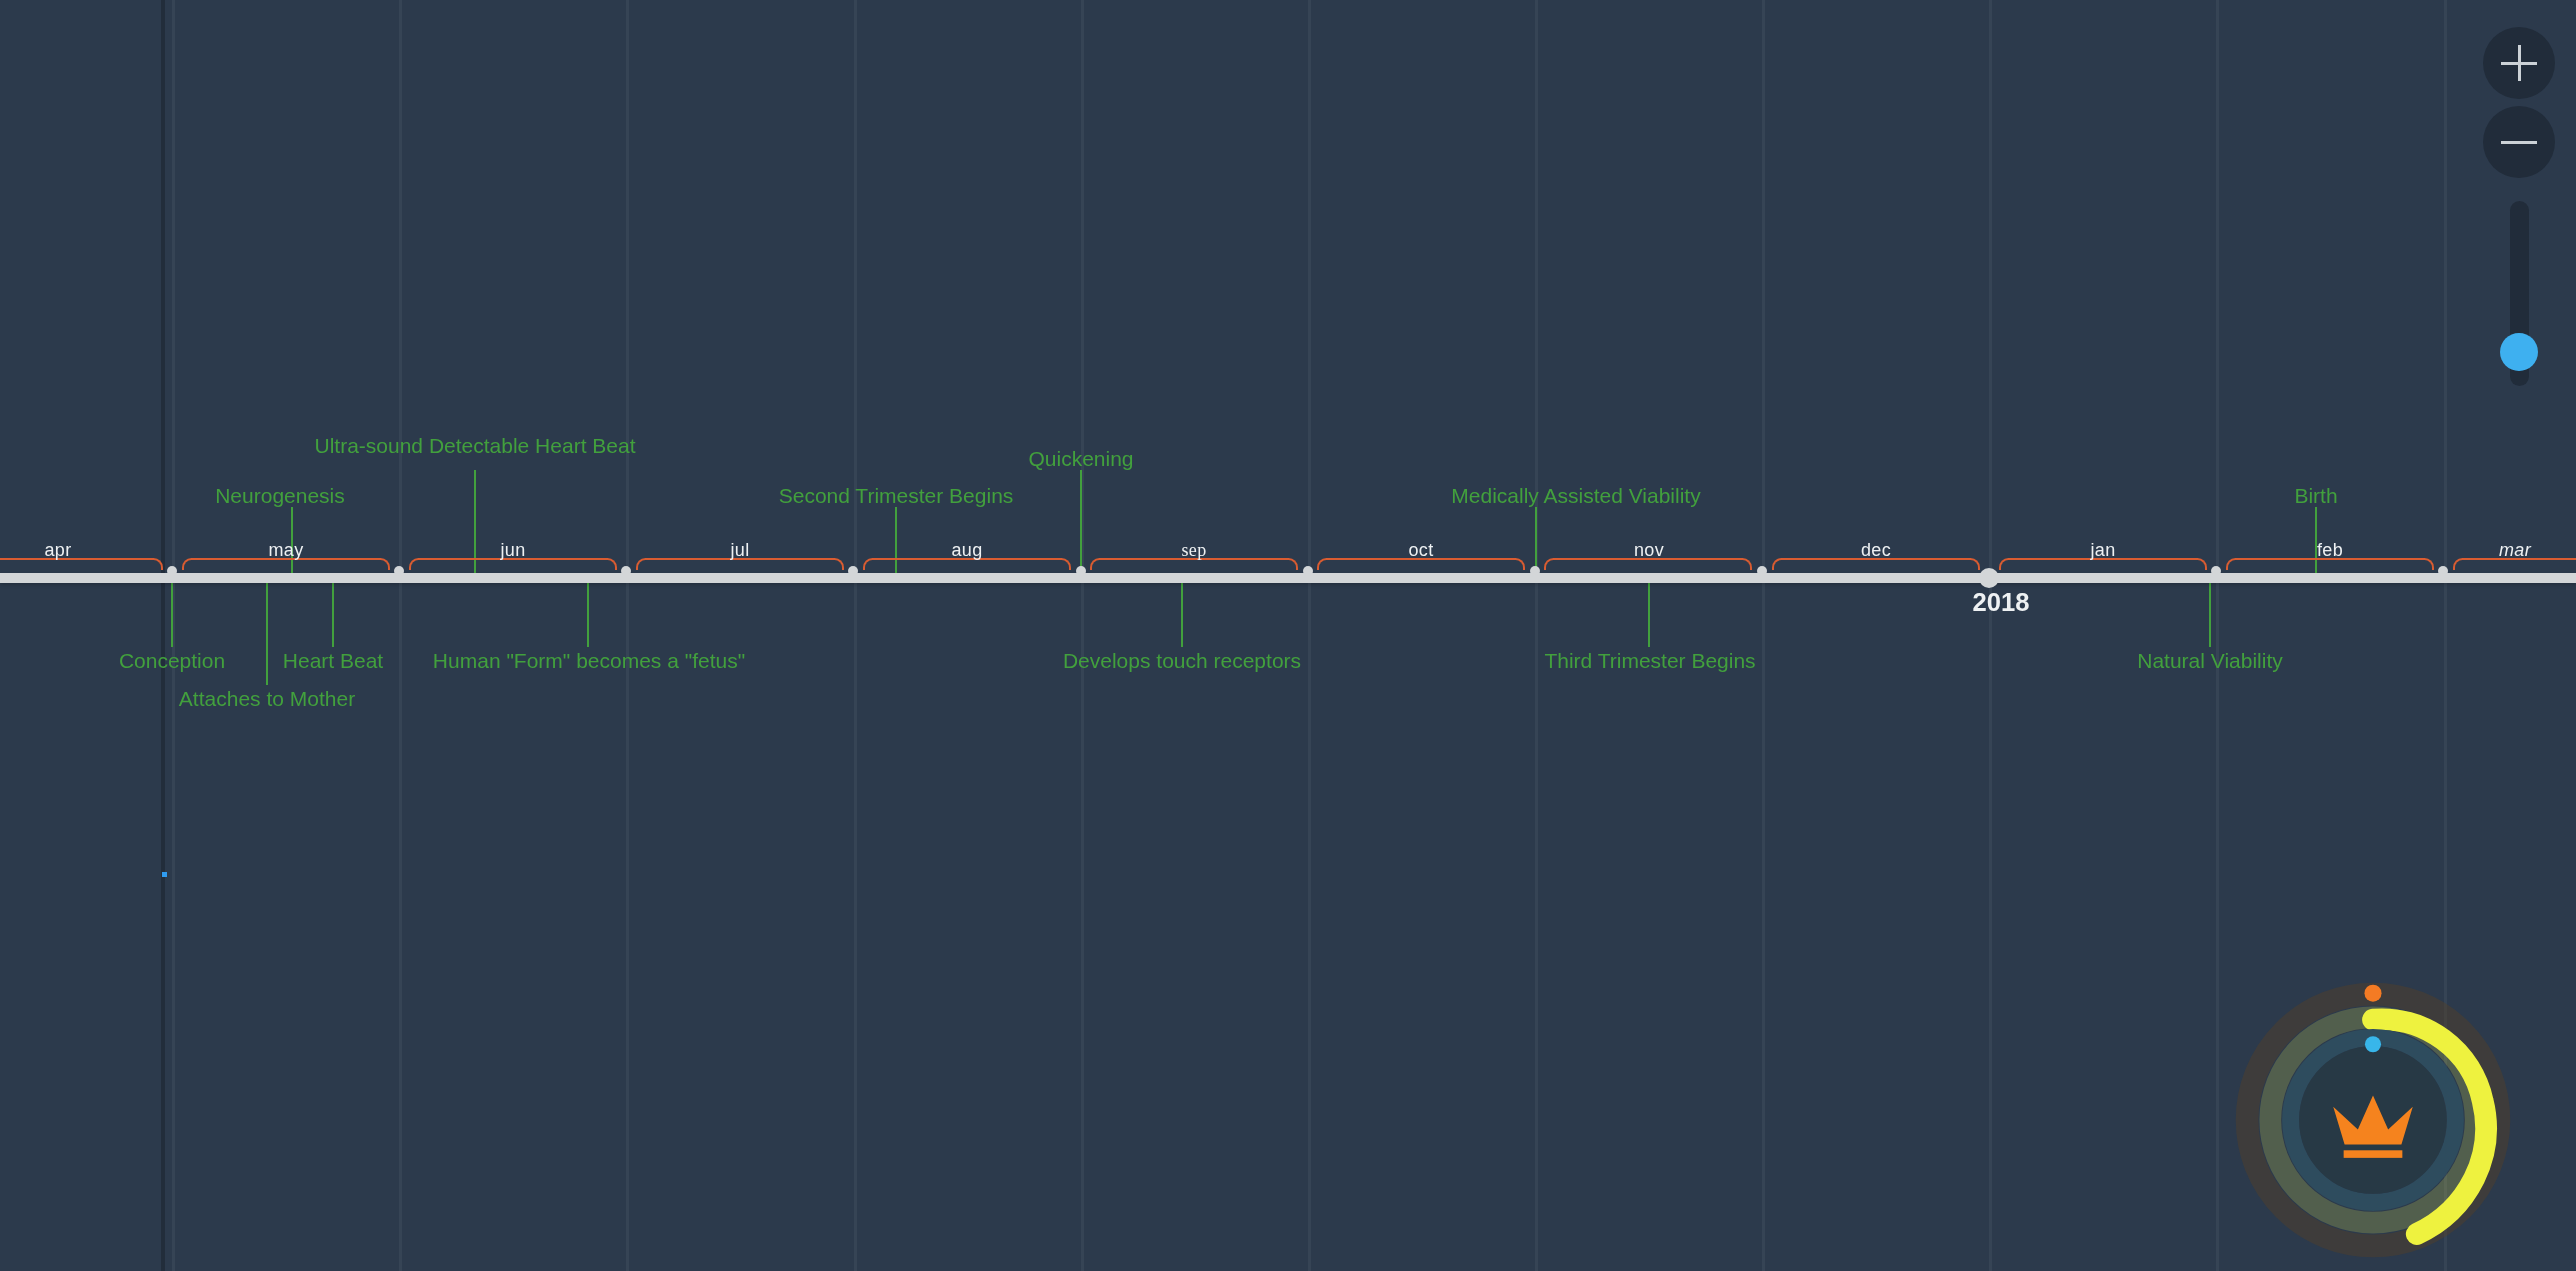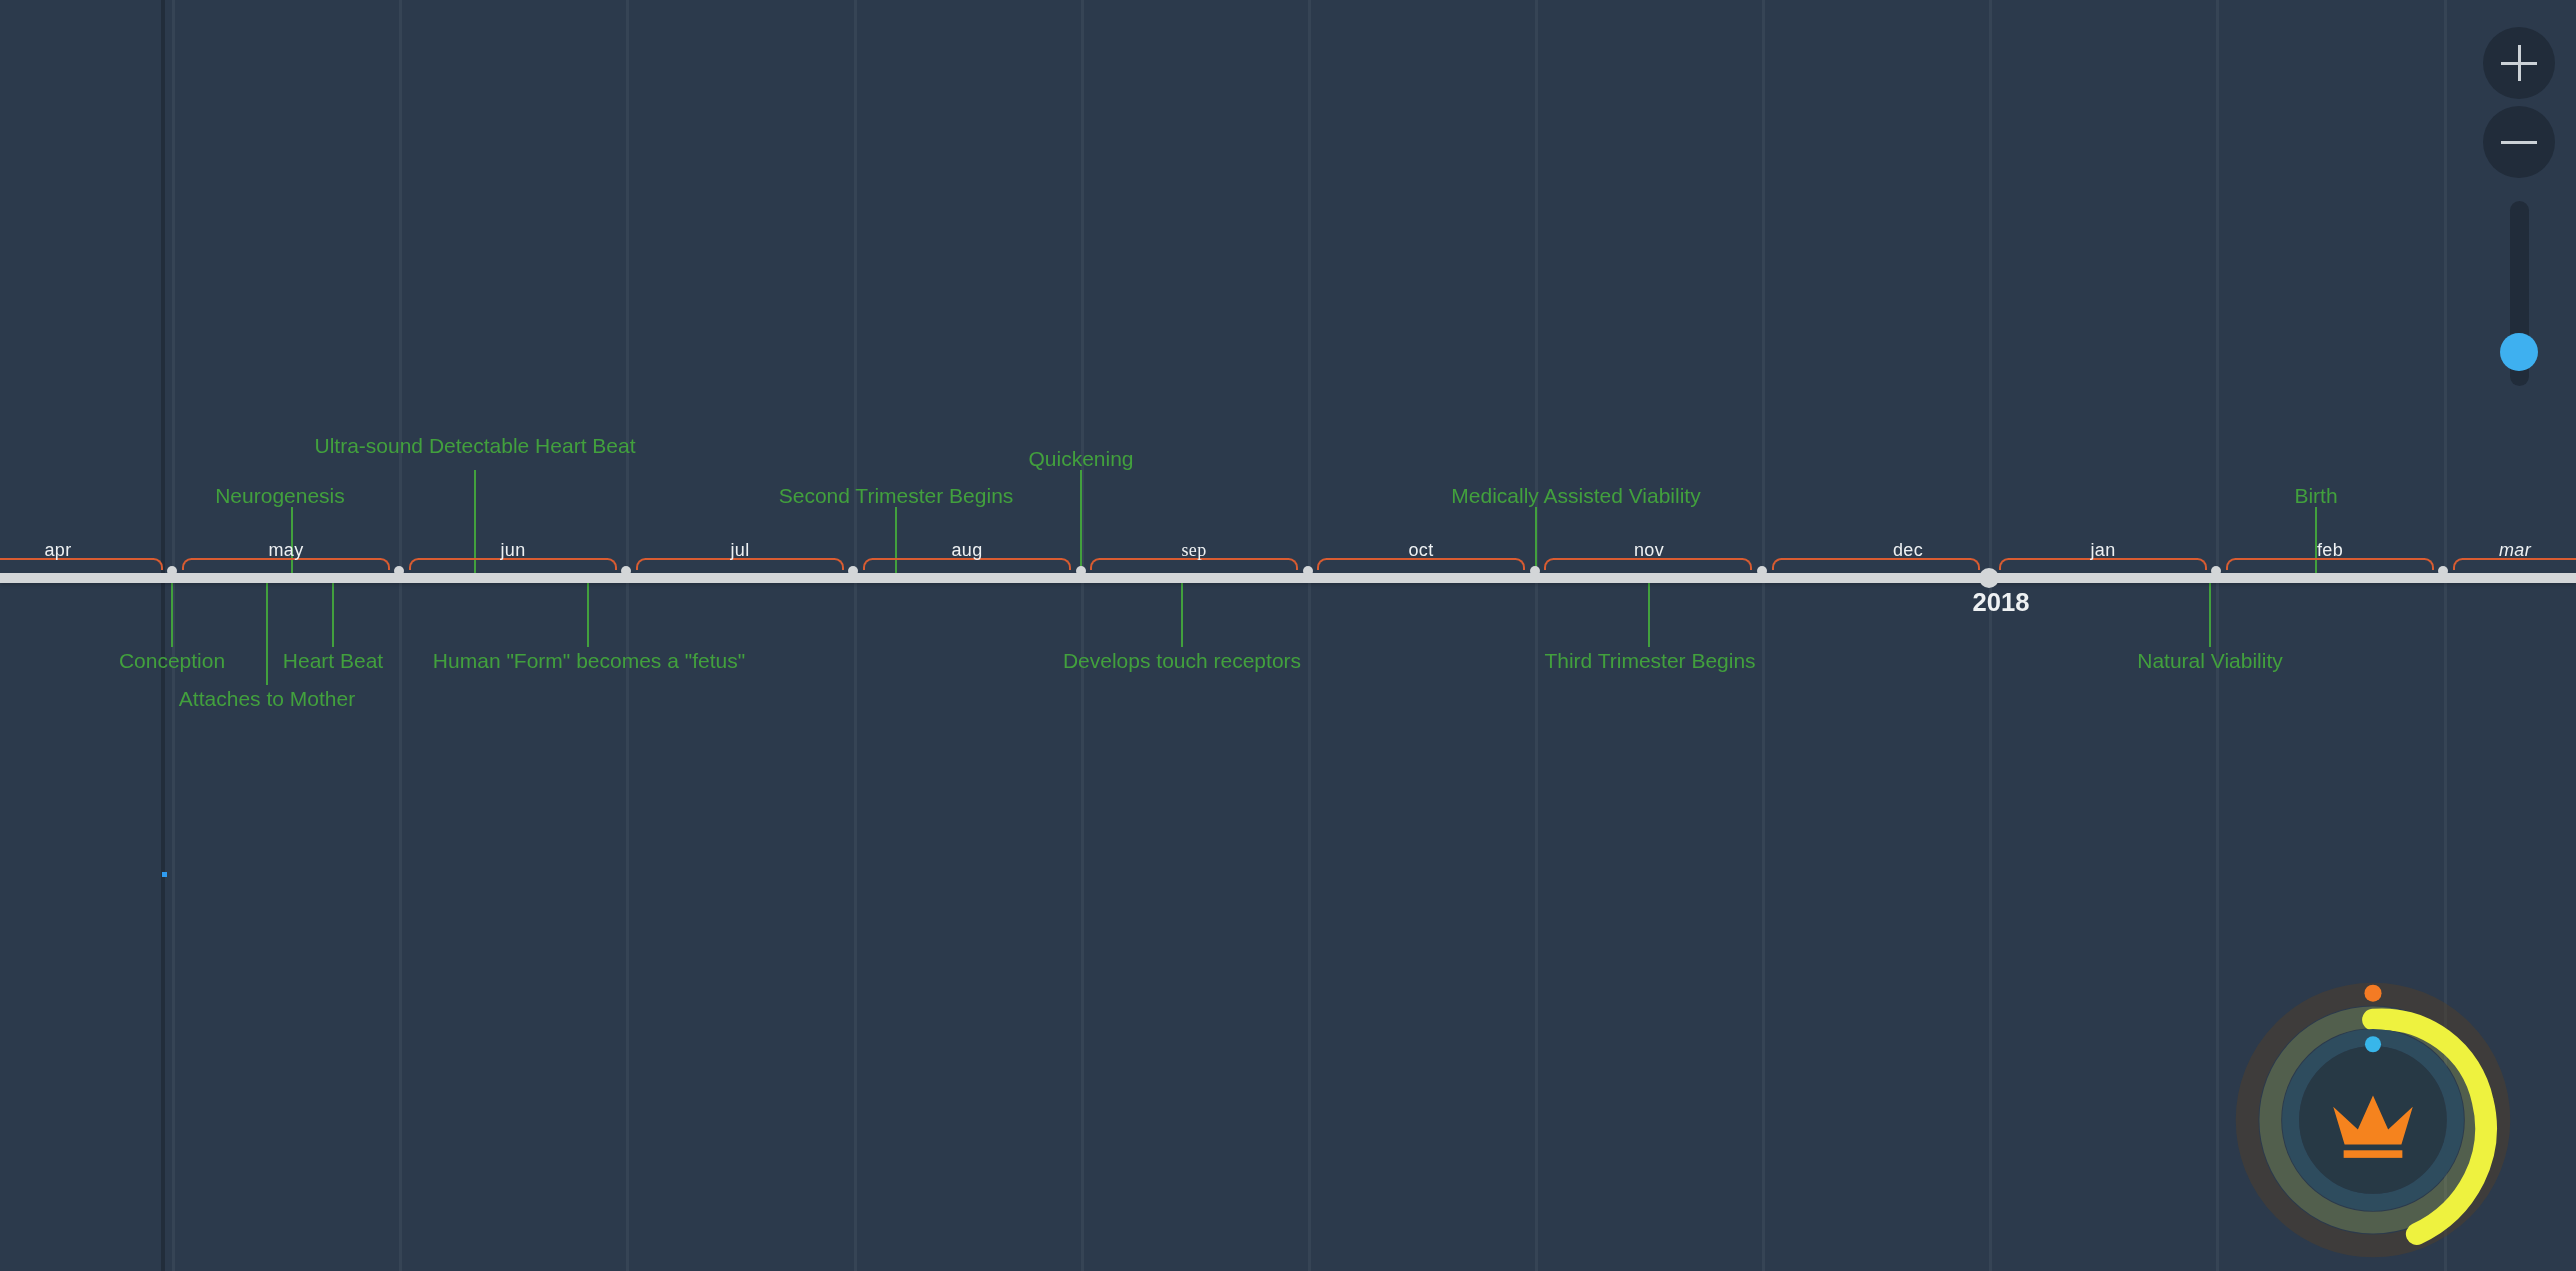--- a/index.html
+++ b/index.html
@@ -121,21 +121,21 @@
     </div>
   <div id="layer-months">
       <div class="month-label" style="left: 58px;">apr</div>
       <div class="month-label" style="left: 286px;">may</div>
       <div class="month-label" style="left: 513px;">jun</div>
       <div class="month-label" style="left: 740px;">jul</div>
       <div class="month-label" style="left: 967px;">aug</div>
       <div class="month-label" style="left: 1194px; font-family: Liberation Serif, serif;">sep</div>
       <div class="month-label" style="left: 1421px;">oct</div>
       <div class="month-label" style="left: 1649px;">nov</div>
-      <div class="month-label" style="left: 1876px; margin-left: 32px;">dec</div>
+      <div class="month-label" style="left: 1876px;">dec</div>
       <div class="month-label" style="left: 2103px;">jan</div>
       <div class="month-label" style="left: 2330px;">feb</div>
       <div class="month-label" style="left: 2515px; font-style: italic;">mar</div>
     </div>
   <div id="year-dot" style="left: 1979px;"></div>
   <div id="year-label" style="left: 1989px; margin-left: 12px;">2018</div>
 
   <div id="zoom-in-btn" class="ctrl-btn">
     <span class="icon-bar bar-h"></span>
     <span class="icon-bar bar-v"></span>

